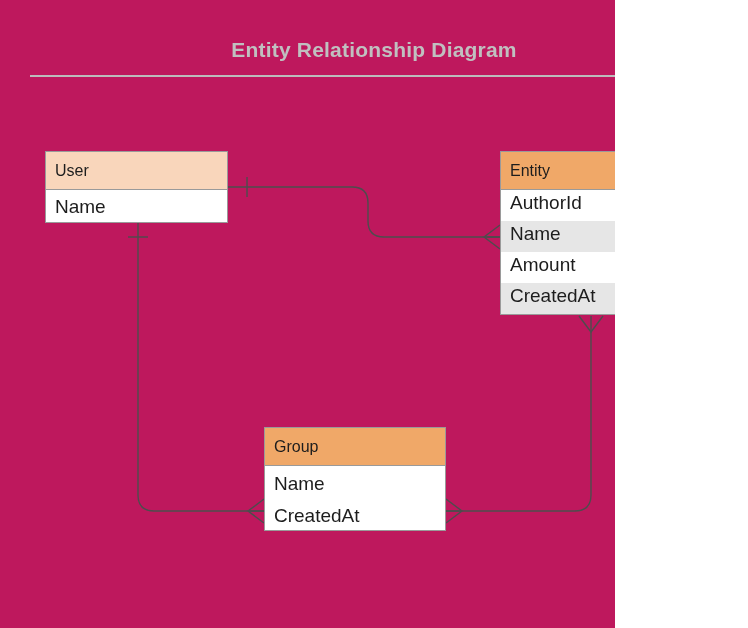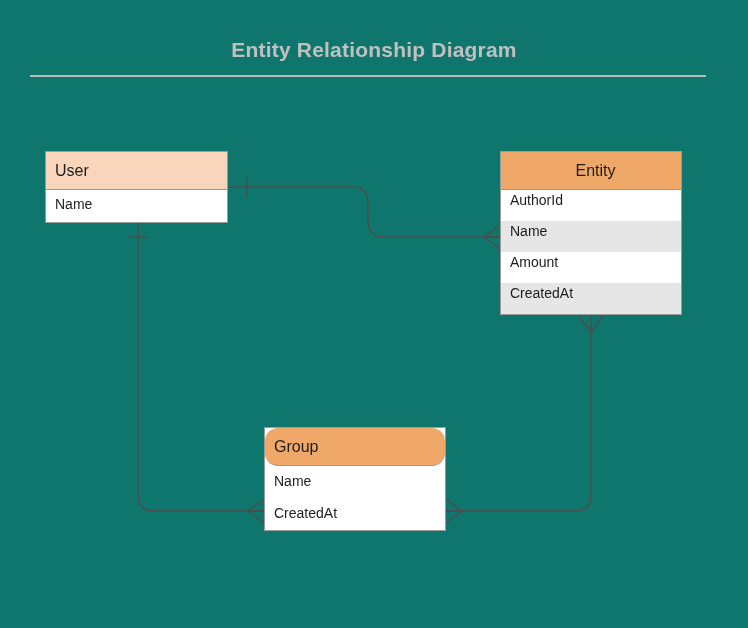--- a/index.html
+++ b/index.html
@@ -5,23 +5,23 @@
   html, body {
     margin: 0;
     padding: 0;
     background: #ffffff;
   }
   body {
     font-family: "Liberation Sans", sans-serif;
   }
   #canvas {
     position: relative;
-    width: 748px;
+    width: 615px;
     height: 628px;
-    background: #0f766e;
+    background: #be185d;
     overflow: hidden;
   }
   
   #diagram-title {
     position: absolute;
     left: 0;
     top: 38px;
     width: 748px;
     text-align: center;
     font-size: 21px;
@@ -64,46 +64,46 @@
     font-size: 16px;
     color: #1d1d1d;
     padding: 9px 0 9px 9px;
     box-sizing: border-box;
     border-bottom: 1px solid #9a9a9a;
     line-height: 1.2;
     white-space: nowrap;
     overflow: hidden;
   }
   .entity-row {
-    font-size: 14px;
+    font-size: 19px;
     color: #1d1d1d;
     padding: 7px 0 7px 9px;
     box-sizing: border-box;
     line-height: 1.2;
     white-space: nowrap;
     overflow: hidden;
   }
   .entity-row.row-alt {
     background: #e6e6e6;
   }
   .entity-row.row-plain {
     background: #ffffff;
   }
 
   
   #table-user    { left: 45px;  top: 151px; width: 183px; }
   #table-user .entity-header { background: #f9d6bb; }
   #table-user .entity-row    { height: 32px; padding-top: 6px; }
 
   #table-entity  { left: 500px; top: 151px; width: 182px; }
-  #table-entity .entity-header { background: #f0a868; text-align: center; }
+  #table-entity .entity-header { background: #f0a868; }
   #table-entity .entity-row    { height: 31px; padding-top: 2px; }
 
   #table-group   { left: 264px; top: 427px; width: 182px; }
-  #table-group .entity-header { background: #f0a868; border-radius: 13px; }
+  #table-group .entity-header { background: #f0a868; }
   #table-group .entity-row    { height: 32px; padding-top: 7px; }
 </style>
 </head>
 <body>
 
 <div id="canvas">
 
   <div id="diagram-title">Entity Relationship Diagram</div>
   <div id="title-rule"></div>
 

